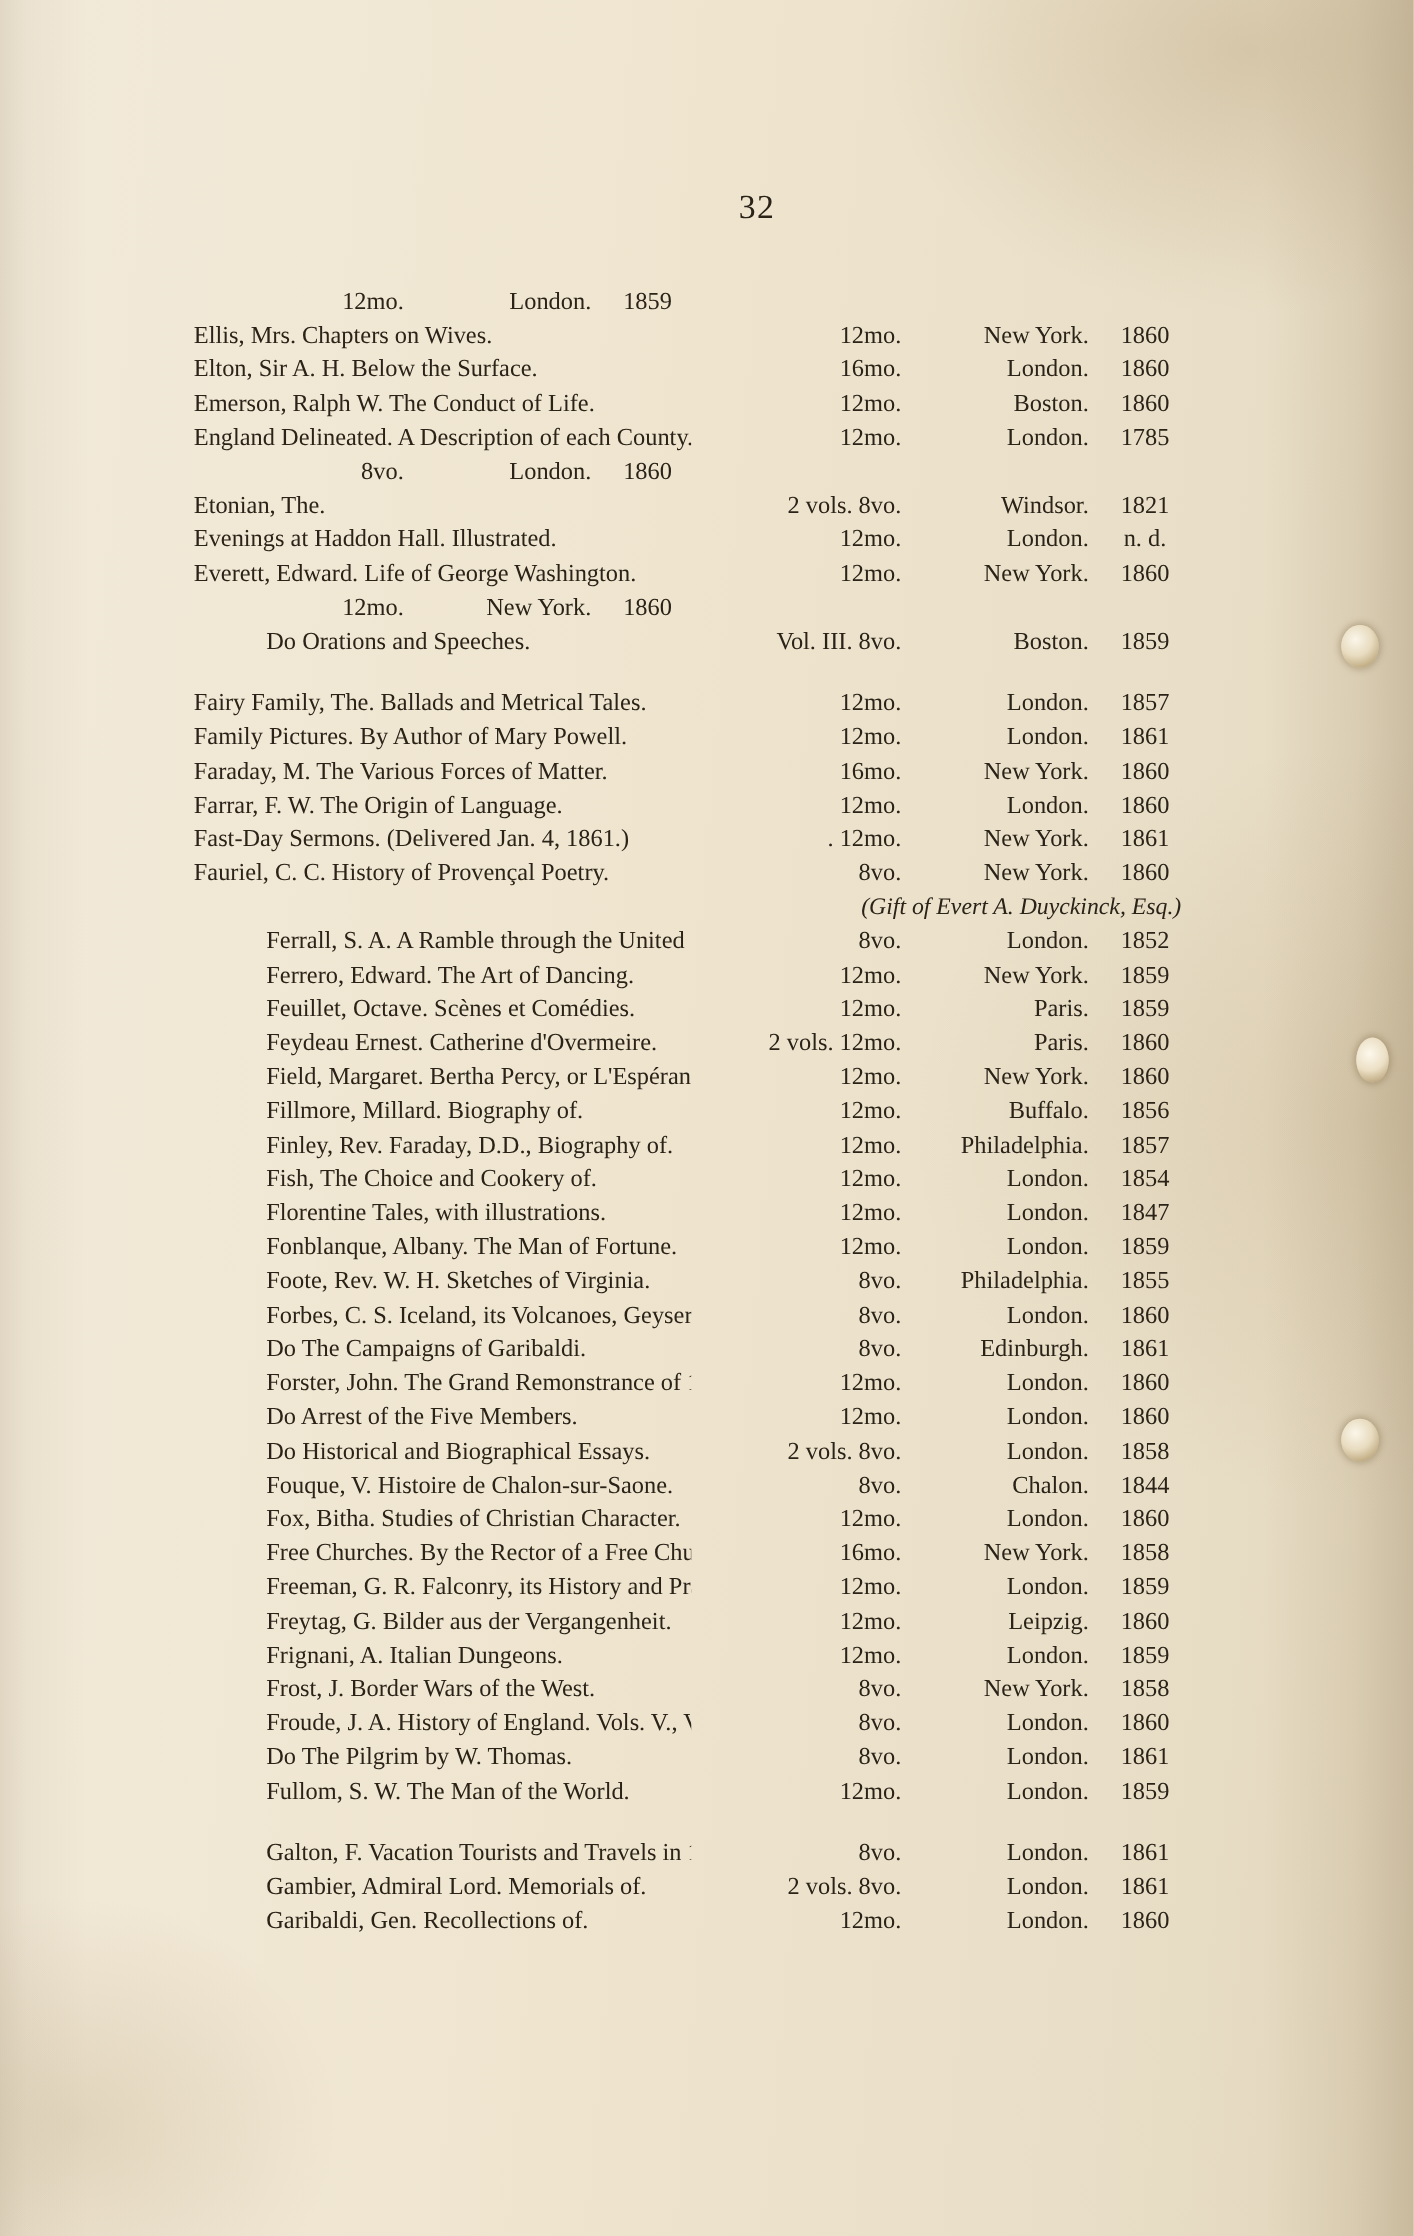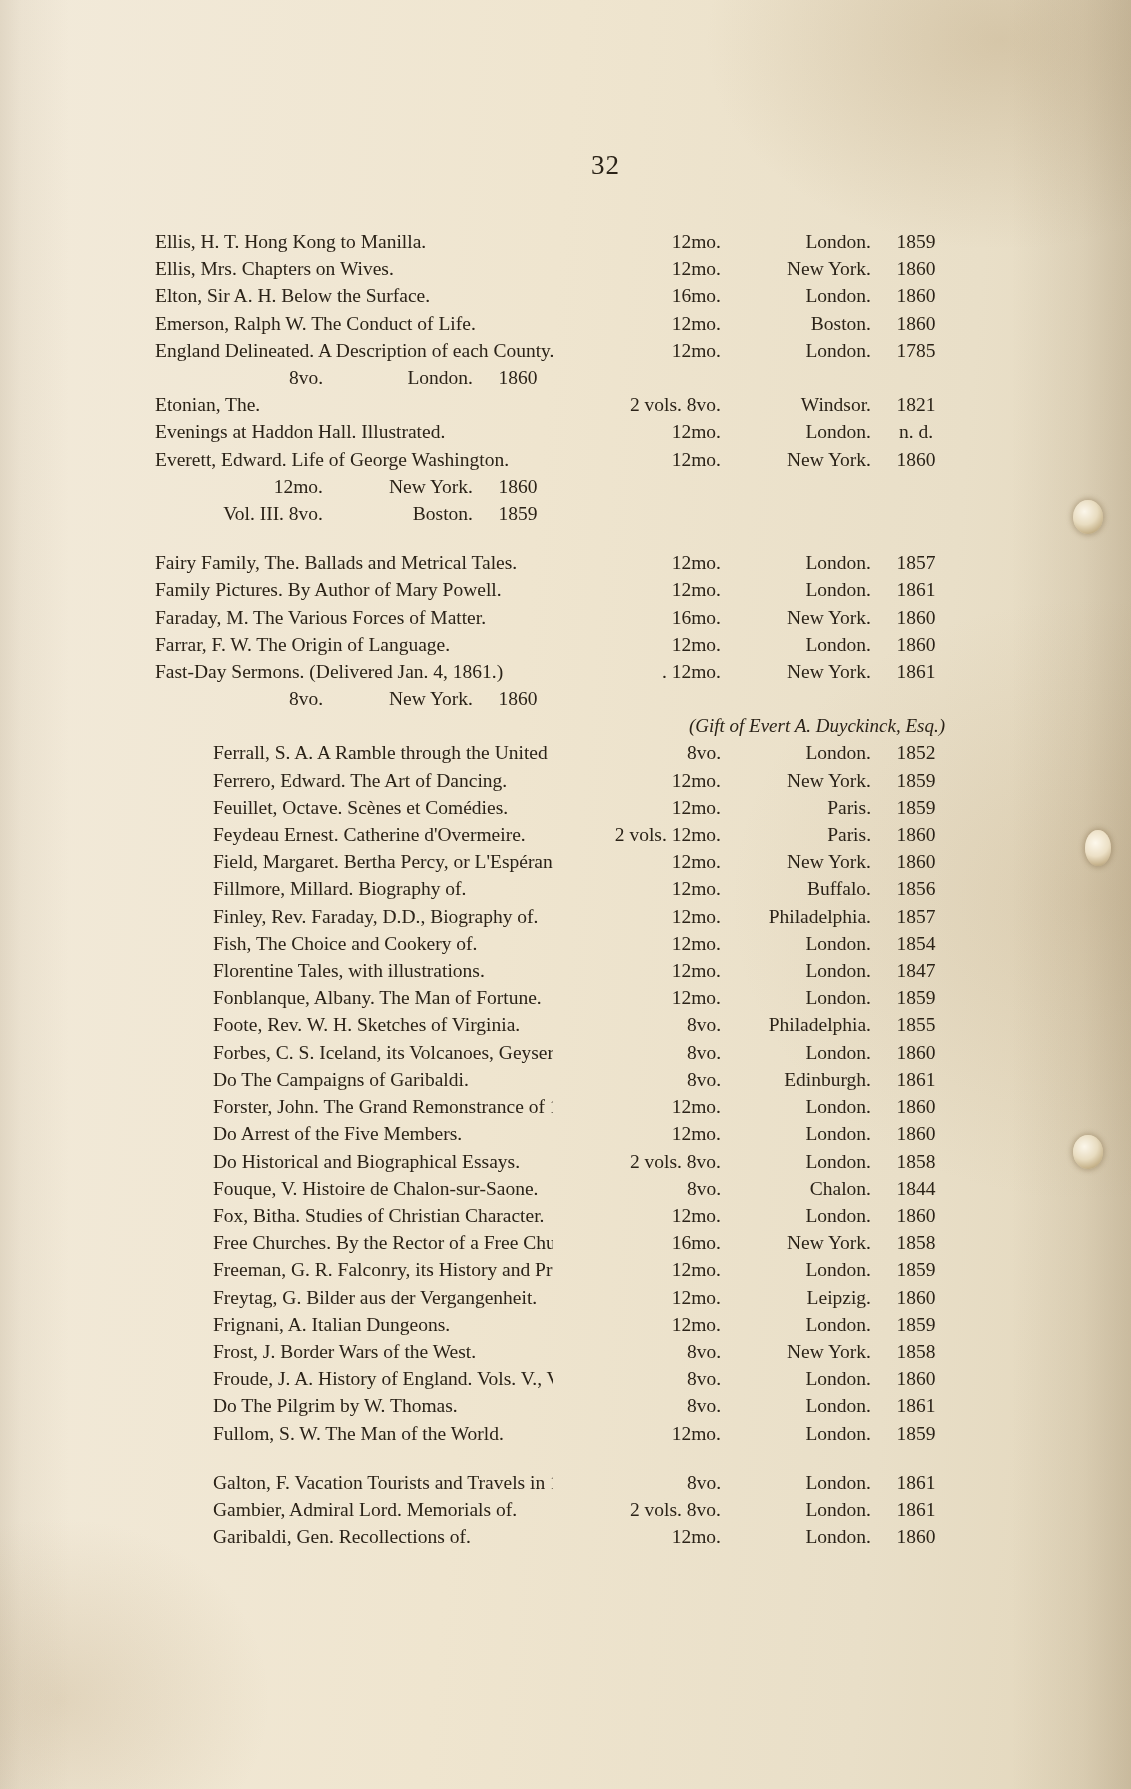--- a/index.html
+++ b/index.html
@@ -119,21 +119,20 @@
 <div class="edge-shadow"></div>
 <div class="edge-shadow-left"></div>
 <div class="punch p1"></div>
 <div class="punch p2"></div>
 <div class="punch p3"></div>
 
 <div class="page">
   <div class="page-number">32</div>
   <div class="listing" id="listing">
       <div class="row">
-        <div class="entry"><span>Ellis, H. T.   Hong Kong to Manilla.</span></div>
         <div class="size">12mo.</div>
         <div class="place">London.</div>
         <div class="year">1859</div>
       </div>
       <div class="row">
         <div class="entry"><span>Ellis, Mrs.   Chapters on Wives.</span></div>
         <div class="size">12mo.</div>
         <div class="place">New York.</div>
         <div class="year">1860</div>
       </div>
@@ -177,20 +176,21 @@
         <div class="size">12mo.</div>
         <div class="place">New York.</div>
         <div class="year">1860</div>
       </div>
       <div class="row">
         <div class="size">12mo.</div>
         <div class="place">New York.</div>
         <div class="year">1860</div>
       </div>
       <div class="row">
+        <div class="entry"><span class="indent"></span><span>Do            Orations and Speeches.</span></div>
         <div class="size">Vol. III.   8vo.</div>
         <div class="place">Boston.</div>
         <div class="year">1859</div>
       </div>
       <div class="gap"></div>
       <div class="row">
         <div class="entry"><span>Fairy Family, The.   Ballads and Metrical Tales.</span></div>
         <div class="size">12mo.</div>
         <div class="place">London.</div>
         <div class="year">1857</div>
@@ -213,20 +213,21 @@
         <div class="place">London.</div>
         <div class="year">1860</div>
       </div>
       <div class="row">
         <div class="entry"><span>Fast-Day Sermons.   (Delivered Jan. 4, 1861.)</span></div>
         <div class="size">. 12mo.</div>
         <div class="place">New York.</div>
         <div class="year">1861</div>
       </div>
       <div class="row">
+        <div class="entry"><span>Fauriel, C. C.   History of Provençal Poetry.</span></div>
         <div class="size">8vo.</div>
         <div class="place">New York.</div>
         <div class="year">1860</div>
       </div>
       <div class="note">(Gift of Evert A. Duyckinck, Esq.)</div>
       <div class="row">
         <div class="entry"><span class="indent"></span><span>Ferrall, S. A.   A Ramble through the United States.</span></div>
         <div class="size">8vo.</div>
         <div class="place">London.</div>
         <div class="year">1852</div>

